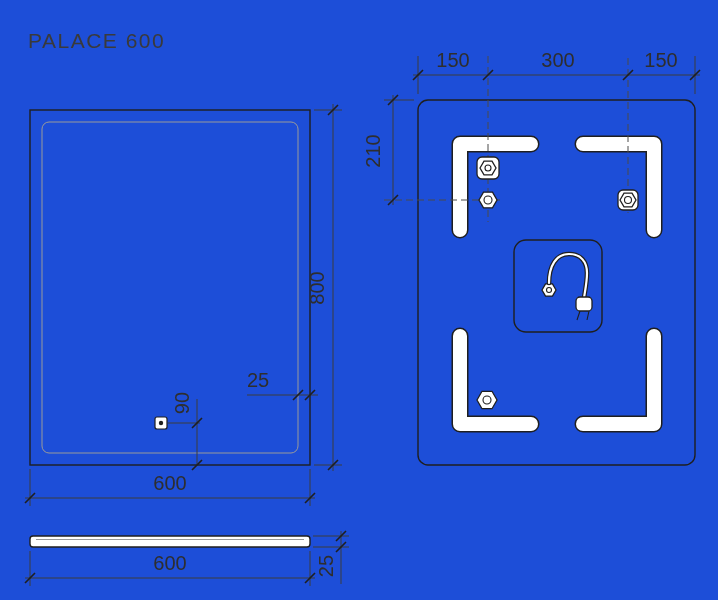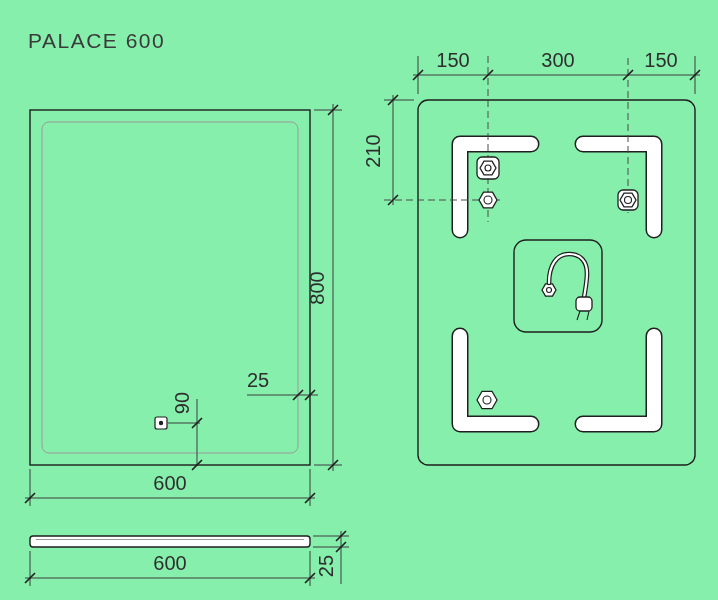--- a/index.html
+++ b/index.html
@@ -1,19 +1,19 @@
 <!DOCTYPE html>
 <html><head>
 <meta charset="utf-8">
 <style>
   html,body { margin:0; padding:0; background:#ffffff; }
   .canvas {
     position:relative;
     width:718px; height:600px;
-    background:#86efac;
+    background:#1d4ed8;
     font-family:"Liberation Sans", sans-serif;
     overflow:hidden;
   }
   svg { display:block; }
   .obj      { fill:none; stroke:#1f1f1f; stroke-width:1.4; }
   .obj-fill { fill:#ffffff; stroke:#1f1f1f; stroke-width:1.4; }
   .inner    { fill:none; stroke:#9a9a9a; stroke-width:1; }
   .dim      { fill:none; stroke:#3c3c3c; stroke-width:1; }
   .tick     { fill:none; stroke:#1f1f1f; stroke-width:1.6; }
   .dash     { fill:none; stroke:#4a4a4a; stroke-width:1; stroke-dasharray:7 4; }

